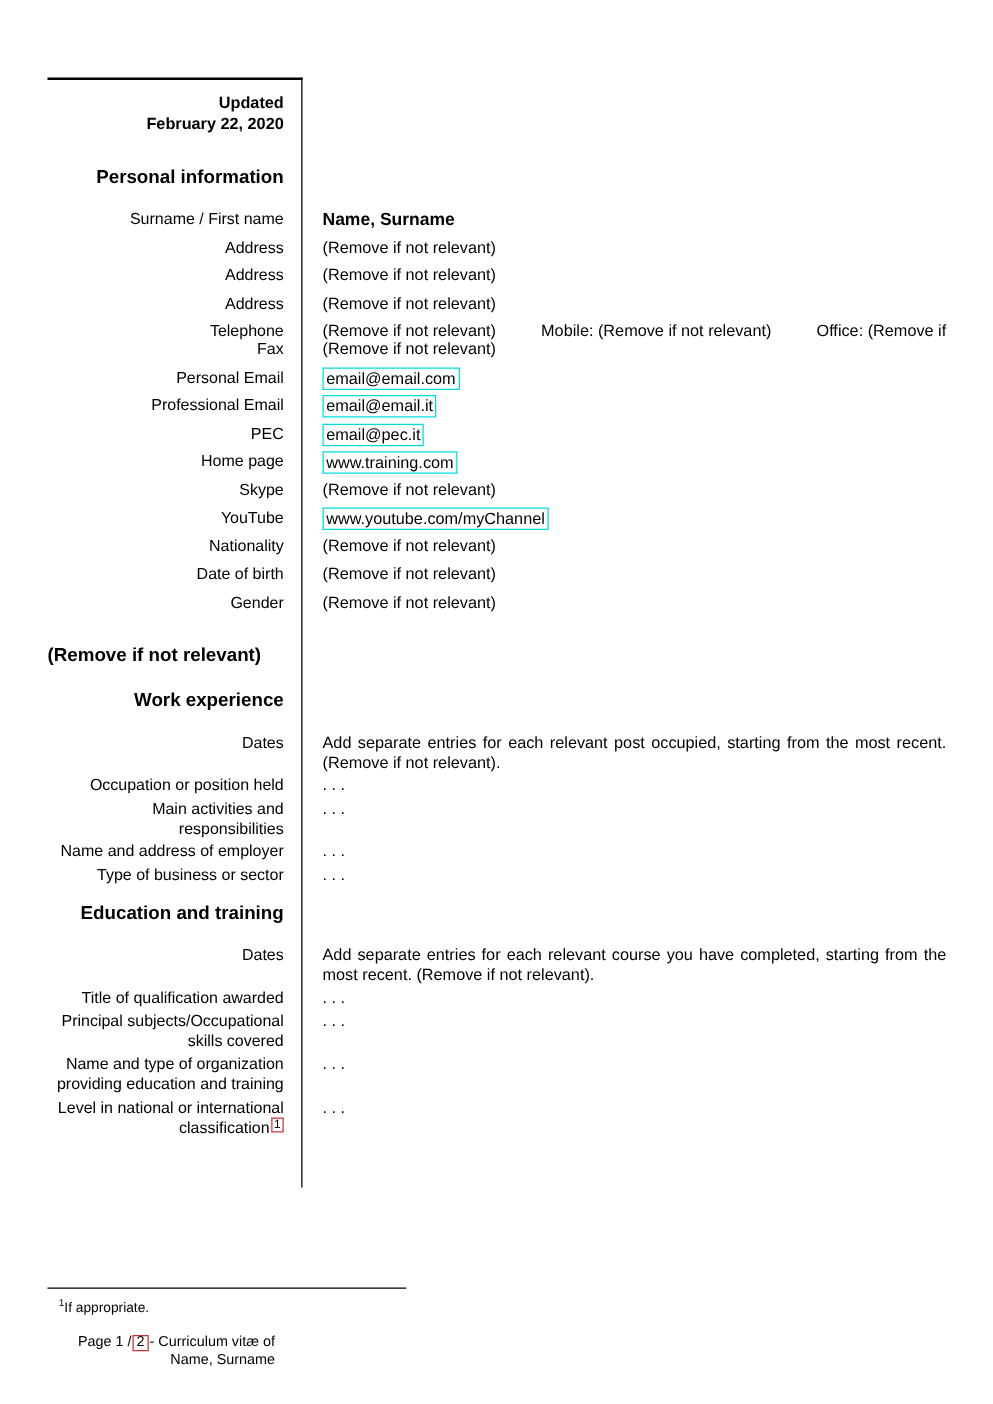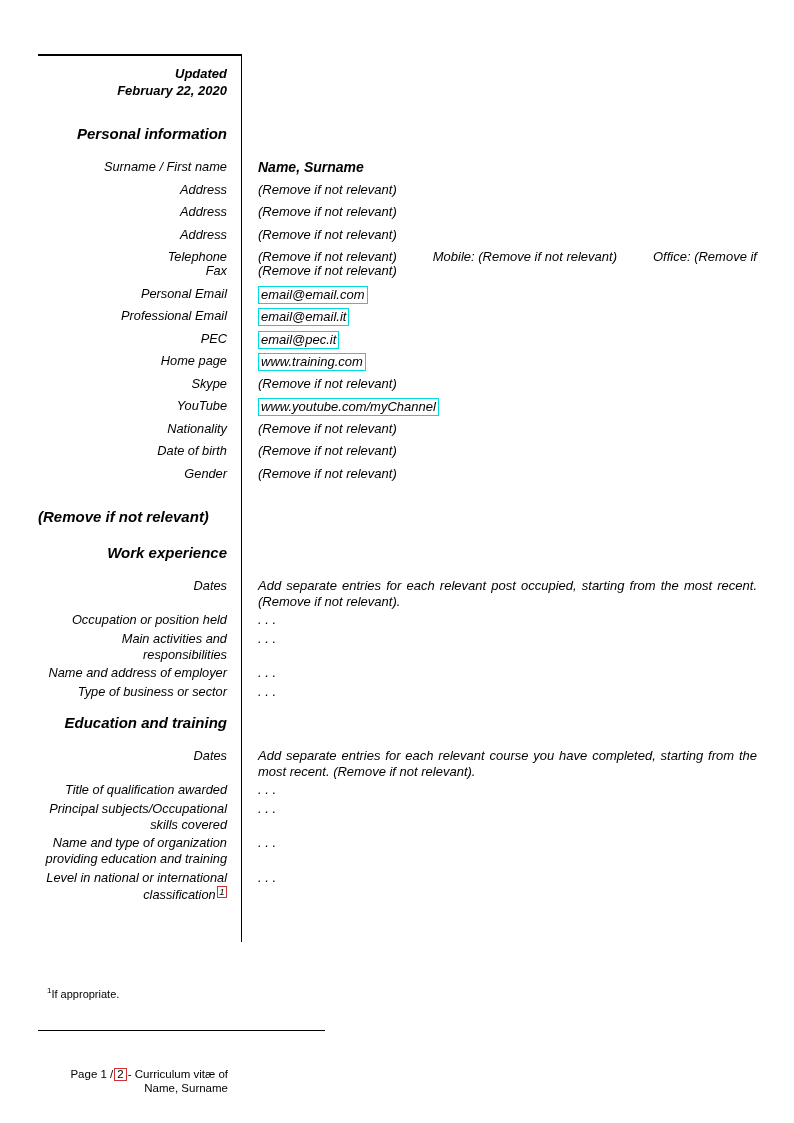--- a/index.html
+++ b/index.html
@@ -1,21 +1,21 @@
 <!DOCTYPE html>
 <html><head>
 <meta charset="utf-8">
 <style>
   * { margin:0; padding:0; box-sizing:border-box; }
   html,body { background:#ffffff; }
   body {
     width:794px; height:1123px; position:relative;
     font-family:"Liberation Sans", sans-serif; color:#000;
   }
-  .cv { position:absolute; left:38px; top:54px; width:719px;font-style:italic; }
+  .cv { position:absolute; left:38px; top:62px; width:719px; }
   .toprule { position:absolute; left:0; top:0; width:204px; height:2px; background:#000; }
   .vline { position:absolute; left:203px; top:0; width:1px; height:888px; background:#000; }
   .content { padding-top:12px; position:relative; }
 
   .row { display:grid; grid-template-columns:189px 499px; column-gap:31px; margin-bottom:6.5px; }
   .lbl { text-align:right; font-size:12.8px; line-height:16px; }
   .val { font-size:13px; line-height:16px; }
   .val.bold { font-weight:bold; font-size:14px; }
 
   .row.boxed { margin-bottom:4.5px; }
@@ -43,24 +43,24 @@
   .fnref {
     display:inline-block; font-size:9.5px; line-height:10px;
     vertical-align:4px; border:1px solid #cc3333; padding:0 1.5px; margin-left:1px;
   }
   .pagebox {
     display:inline-block; border:1px solid #cc3333; padding:0 2px; margin:0 1px;
     line-height:11px;
   }
 
   .footrule { position:absolute; left:38px; top:1030px; width:287px; height:1px; background:#000; }
-  .footnote { position:absolute; left:47px; top:984px; font-size:11px; line-height:14px; }
+  .footnote { position:absolute; left:47px; top:1036px; font-size:11px; line-height:14px; }
   .footnote sup { font-size:8px; }
   .pagefooter {
-    position:absolute; left:38px; top:1068px; width:190px;
+    position:absolute; left:30px; top:1068px; width:190px;
     text-align:right; font-size:11.5px; line-height:13.5px;
   }
 </style>
 </head>
 <body>
 
 <div class="cv">
   <div class="toprule"></div>
   <div class="vline"></div>
 

